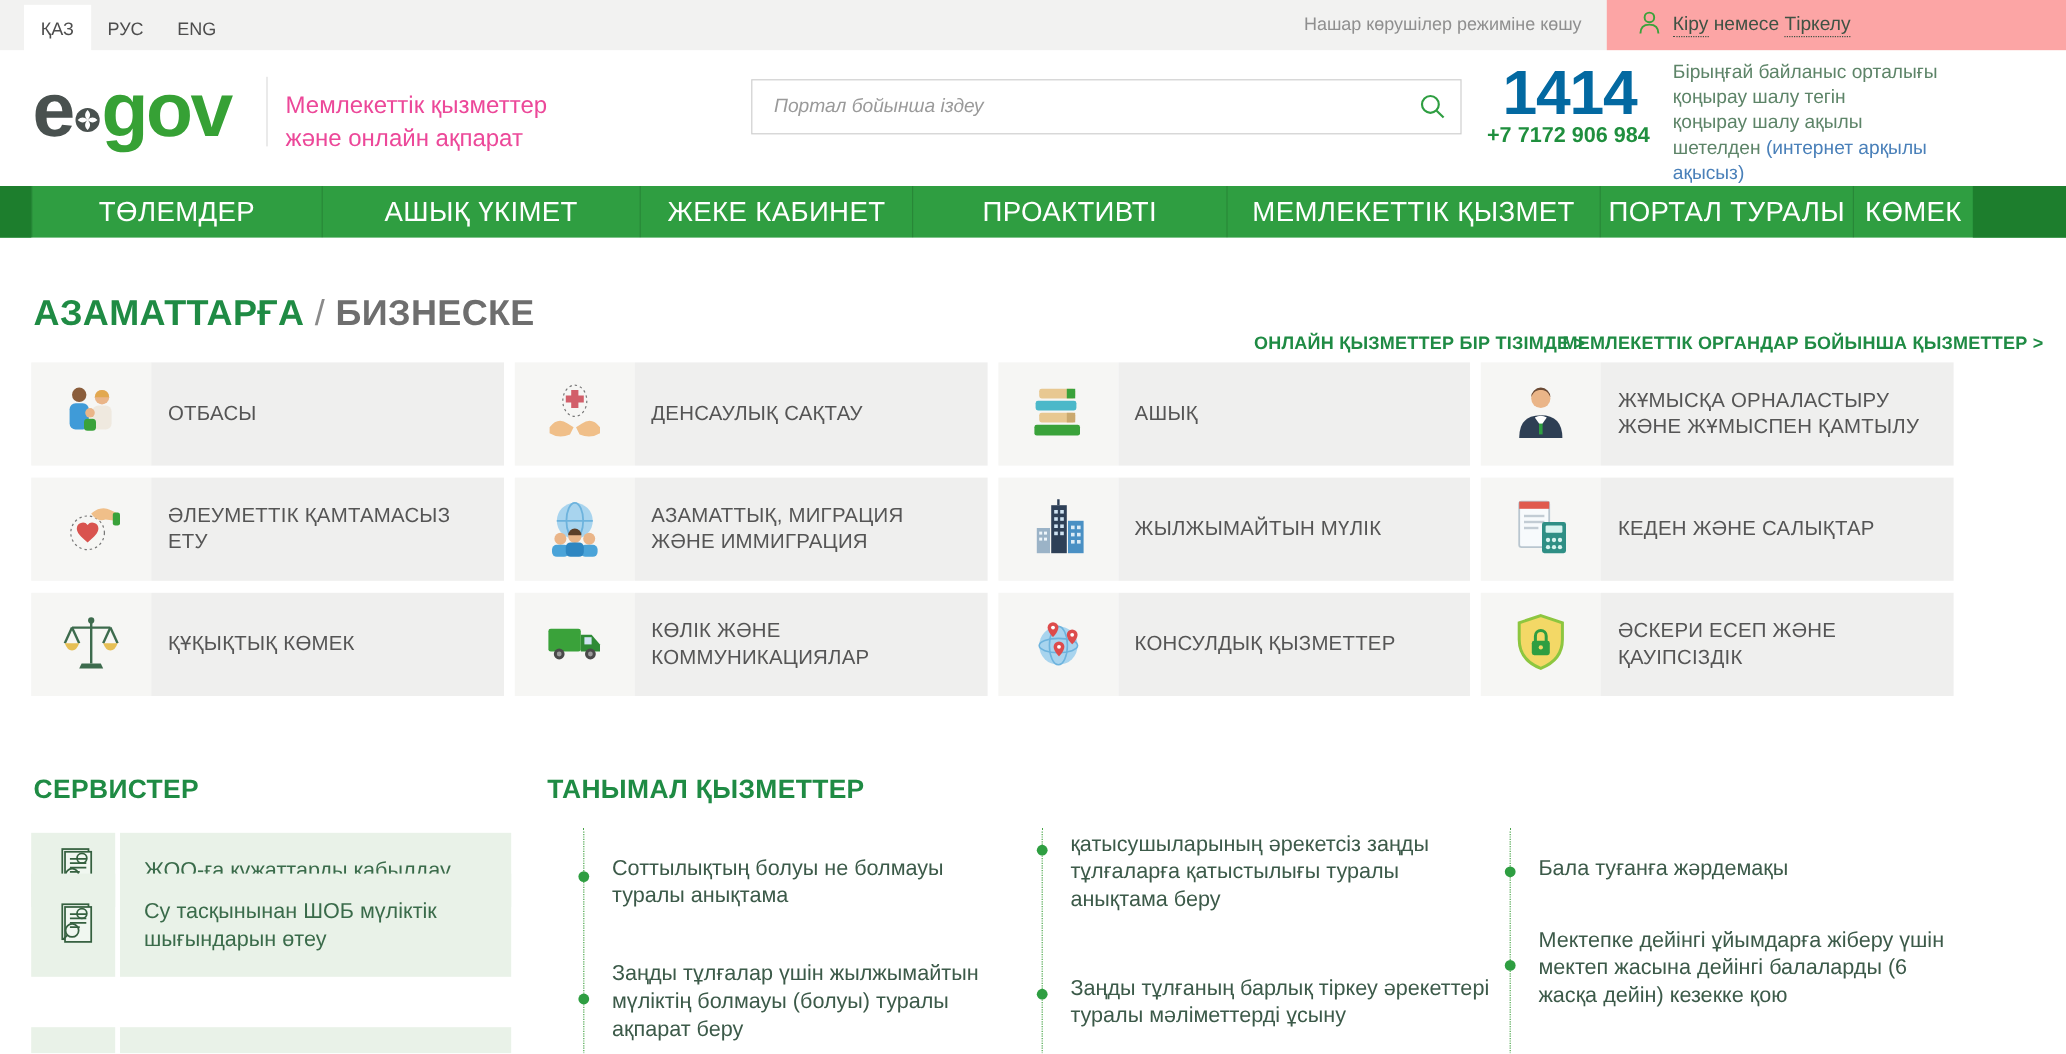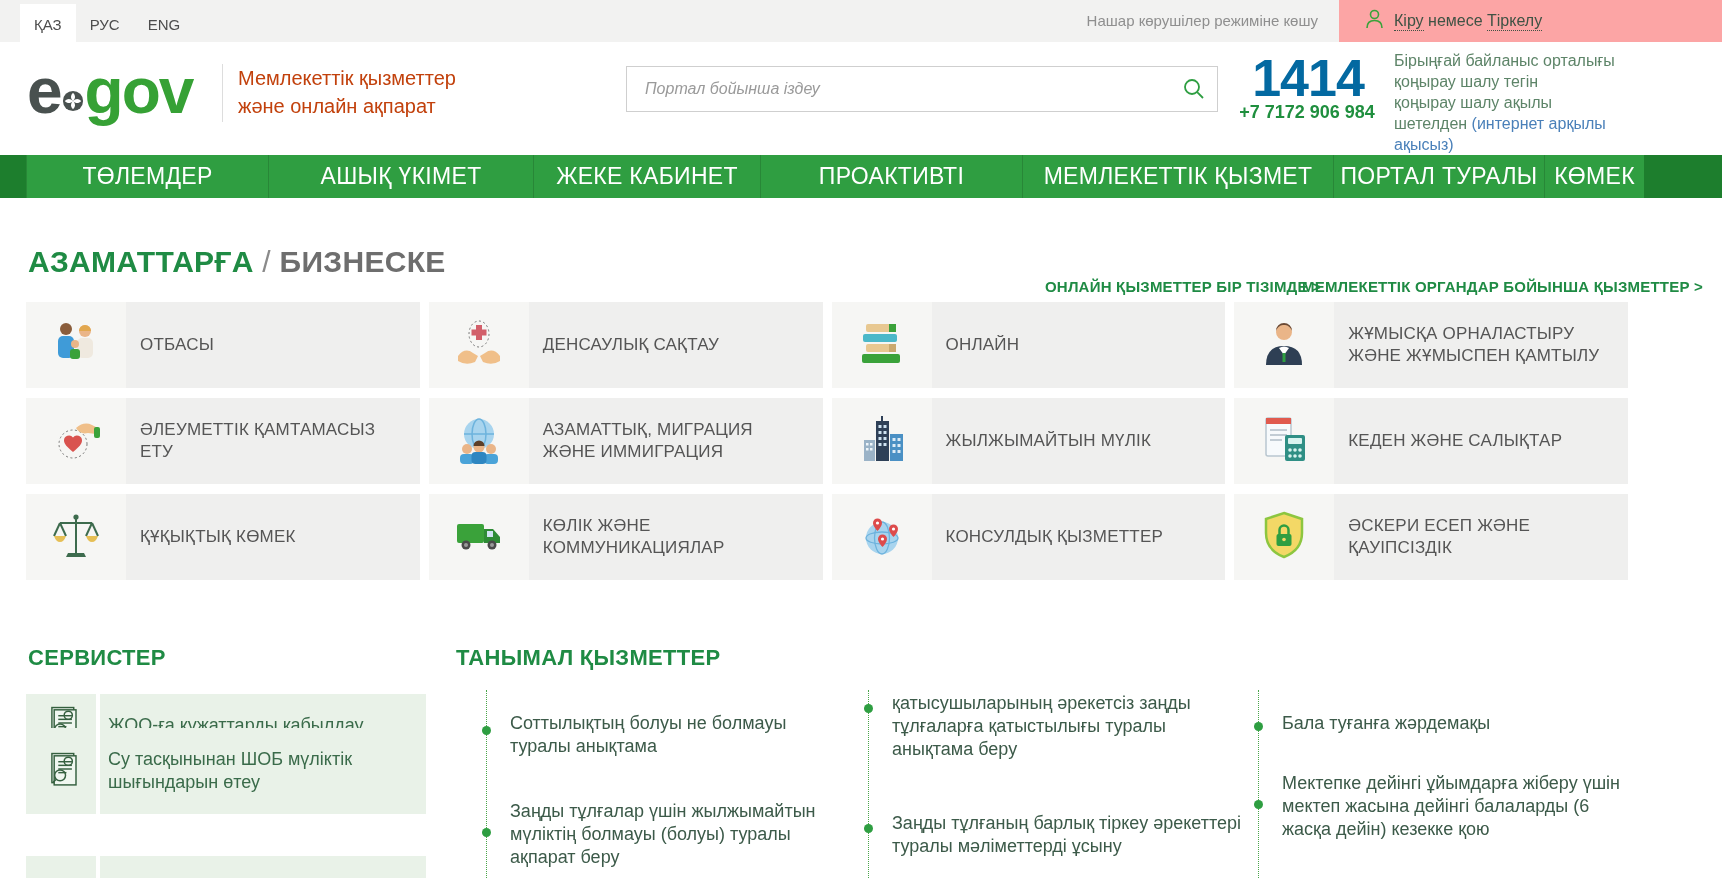--- a/index.html
+++ b/index.html
@@ -17,21 +17,21 @@
   .login-box .txt{font-size:16px;color:#3f5244;margin-left:10px;}
   .login-box .u{border-bottom:1px dotted #3f5244;padding-bottom:1px;cursor:pointer;}
 
   
   .header{position:absolute;left:0;top:42px;width:1722px;height:113px;background:#fff;}
   .logo{position:absolute;left:27px;top:13px;display:inline-flex;align-items:flex-end;cursor:pointer;}
   .logo .e{font-size:64px;font-weight:bold;color:#49514f;line-height:72px;letter-spacing:-2px;}
   .logo .orn{margin:0 1px 11px 1px;}
   .logo .gov{font-size:64px;font-weight:bold;color:#36a135;line-height:72px;letter-spacing:-2px;text-align:center;}
   .logo-divider{position:absolute;left:222px;top:22px;width:1px;height:58px;background:#ddd;}
-  .tagline{position:absolute;left:238px;top:22px;font-size:20px;color:#c2410c;line-height:28px;}
+  .tagline{position:absolute;left:238px;top:32px;font-size:20px;color:#ec4899;line-height:28px;}
   .search-wrap{position:absolute;left:626px;top:24px;width:592px;height:46px;}
   .search-input{width:100%;height:100%;box-sizing:border-box;border:1px solid #cfcfcf;background:#fff;
                 padding:0 44px 0 18px;font-size:16px;font-style:italic;color:#666;outline:none;
                 font-family:"Liberation Sans","DejaVu Sans",sans-serif;}
   .search-input::placeholder{color:#9a9a9a;font-style:italic;}
   .search-icon{position:absolute;right:12px;top:11px;cursor:pointer;}
   .phone-short{position:absolute;left:1238px;top:6px;width:140px;text-align:center;
                font-size:52px;font-weight:bold;color:#0369a1;letter-spacing:-1px;}
   .phone-full{position:absolute;left:1232px;top:60px;width:150px;text-align:center;
               font-size:18px;font-weight:bold;color:#1f8f3e;}
@@ -59,21 +59,21 @@
          grid-template-columns:repeat(4,1fr);grid-auto-rows:86px;gap:10px 9px;}
   .card{display:flex;cursor:pointer;}
   .card .icon-cell{width:100px;background:#f6f6f4;display:flex;align-items:center;justify-content:center;flex:none;}
   .card .label-cell{flex:1;background:#efefee;display:flex;align-items:center;padding:0 12px 0 14px;}
   .card .label-cell span{font-size:17px;color:#555;line-height:22px;letter-spacing:.2px;}
 
   
   .svc-title{position:absolute;left:28px;top:645px;font-size:22px;font-weight:bold;color:#1f8b44;letter-spacing:.3px;}
   .svc-item{position:absolute;left:26px;width:400px;display:flex;cursor:pointer;}
   .svc-item .ic{width:70px;background:#e9f2e8;display:flex;align-items:center;justify-content:center;flex:none;margin-right:4px;}
-  .svc-item .tx{flex:1;background:#e9f2e8;display:flex;align-items:center;padding:0 8px;
+  .svc-item .tx{flex:1;background:#e9f2e8;display:flex;align-items:center;padding:0 20px;
                 font-size:18px;color:#3a6b4a;line-height:23px;}
   .svc1{top:694px;height:62px;}
   .svc2{top:728px;height:86px;}
   .svc3{top:856px;height:22px;}
 
   
   .pop-title{position:absolute;left:456px;top:645px;font-size:22px;font-weight:bold;color:#1f8b44;letter-spacing:.3px;}
   .tl-line{position:absolute;top:690px;bottom:0;width:0;border-left:1px dotted #4aa54a;}
   .tl-dot{position:absolute;width:9px;height:9px;border-radius:50%;background:#2e9e41;}
   .pop-item{position:absolute;font-size:18px;color:#3c5a49;line-height:23px;cursor:pointer;}
@@ -198,21 +198,21 @@
               <rect x="10" y="7" width="30" height="8" rx="2" fill="#e8c891"></rect>
               <rect x="33" y="7" width="7" height="8" fill="#3aa23a"></rect>
               <rect x="7" y="17" width="34" height="8" rx="2" fill="#4bb8c9"></rect>
               <rect x="10" y="27" width="30" height="8" rx="2" fill="#e8c891"></rect>
               <rect x="33" y="27" width="7" height="8" fill="#caa96f"></rect>
               <rect x="6" y="37" width="38" height="9" rx="2" fill="#3aa23a"></rect>
             </svg>
       </span>
         </div>
       <div class="label-cell">
-          <span>ОНЛАЙН</span>
+          <span>АШЫҚ</span>
         </div>
     </div>
 
     <div class="card">
       <div class="icon-cell">
           <span>
         <svg width="52" height="52" viewBox="0 0 52 52">
               <circle cx="26" cy="15" r="8" fill="#eab588"></circle>
               <path d="M18 14a8 8 0 0 1 16 0c-2-5-5-6-8-6s-6 1-8 6z" fill="#6b4a34"></path>
               <path d="M8 48q0-19 18-19t18 19z" fill="#2e3f54"></path>

